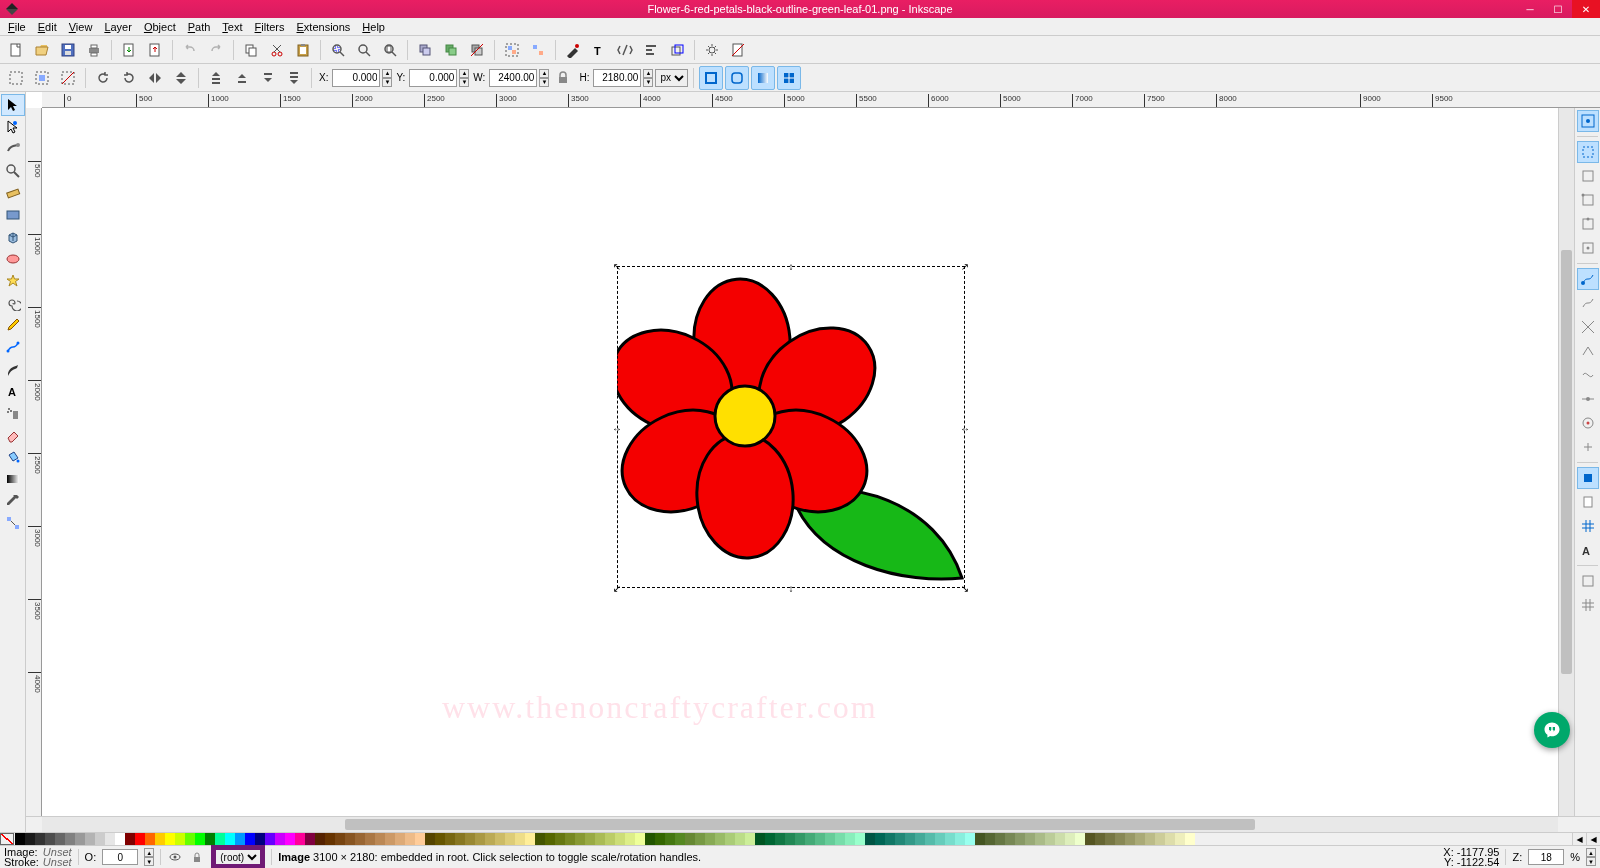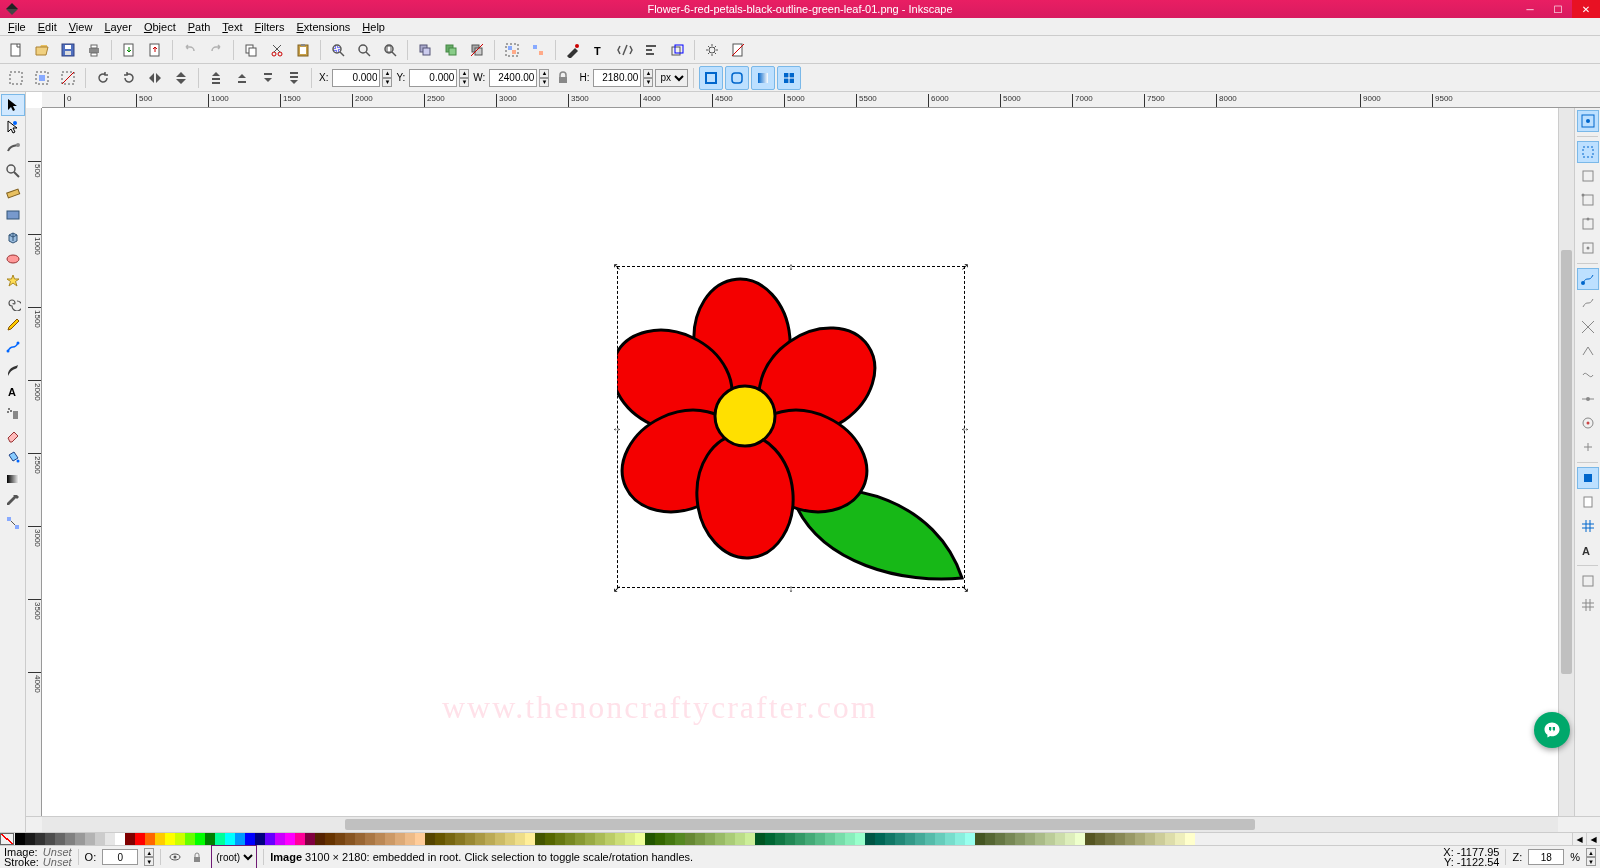--- a/index.html
+++ b/index.html
@@ -66,21 +66,21 @@
   .palette-scroll { width:14px; display:flex; align-items:center; justify-content:center; font-size:8px; background:#eee; border-left:1px solid #ccc;}
   .palette-menu { width:14px; display:flex; align-items:center; justify-content:center; font-size:8px; background:#eee; border-left:1px solid #ccc;}
   
   
   .statusbar { height: 22px; background: #f0f0f0; display: flex; align-items: center; padding: 0 4px; gap: 6px; font-size: 10px;}
   .statusbar .fillstroke { display: grid; grid-template-columns: auto auto; gap: 0 4px; font-size: 9px; line-height: 10px;}
   .statusbar .sep { width: 1px; height: 16px; background: #ccc;}
   .statusbar .msg { flex: 1; }
   .statusbar .coords { font-family: monospace; font-size: 9px; text-align: right; line-height:10px;}
   .statusbar input { width: 36px; height: 16px; font-size: 10px; border:1px solid #999; text-align:center;}
-  .statusbar select { height:24px; font-size:10px; border:1px solid #701a75;}
+  .statusbar select { height:24px; font-size:10px; border:5px solid #701a75;}
   
   
   .watermark { position:absolute; color: rgba(255,180,200,0.4); font-size: 32px; font-family: Georgia, serif; letter-spacing: 2px; font-weight: 400;}
   
   
   .float-bubble { position:absolute; right:30px; bottom:120px; width:36px; height:36px; border-radius:50%; background:#00a86b; box-shadow:0 2px 6px rgba(0,0,0,0.4); display:flex; align-items:center; justify-content:center; color:#fff; font-size:14px; font-weight:bold;}
   
   svg { display:block; }
 </style>
 </head>

